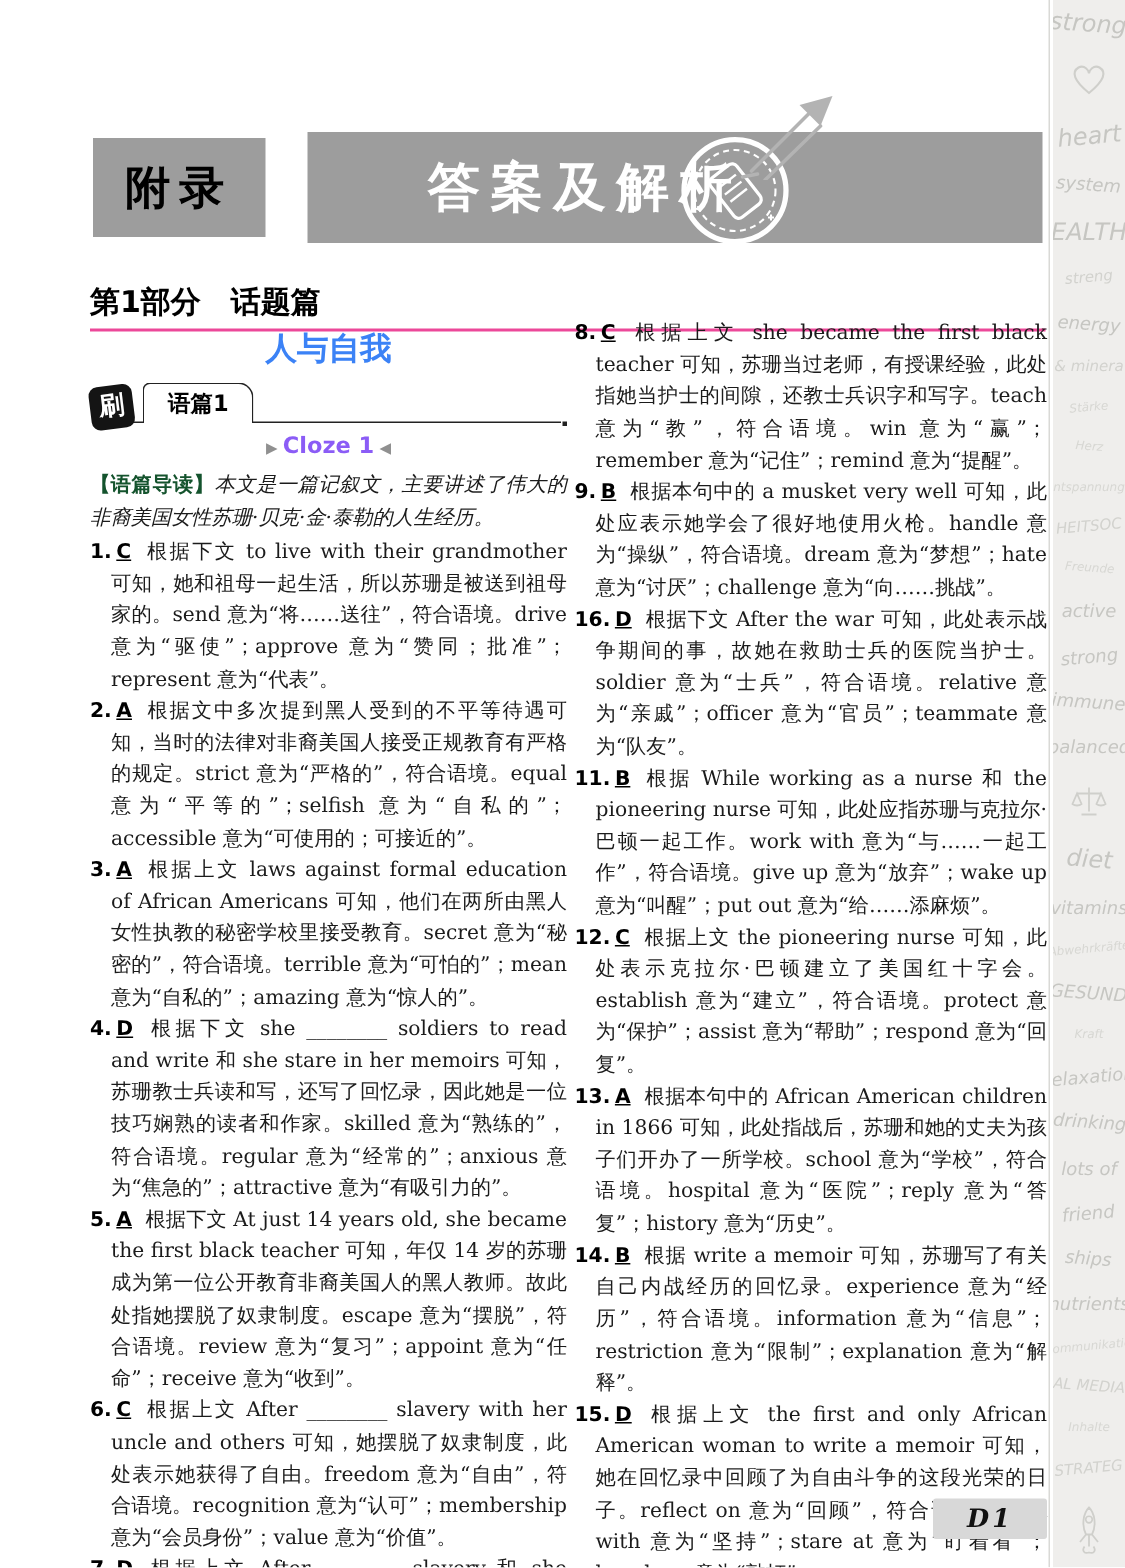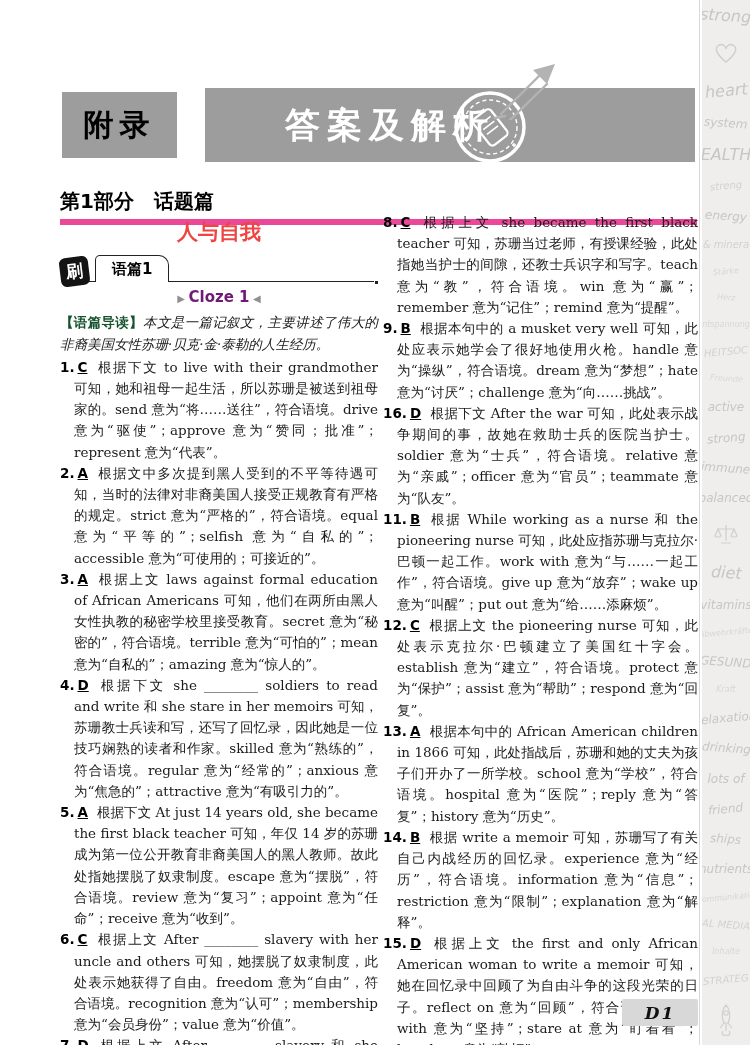--- a/index.html
+++ b/index.html
@@ -9,45 +9,45 @@
   
   .appendix-box{position:absolute;left:62px;top:92px;width:115px;height:66px;background:#9d9d9d;
         display:flex;align-items:center;justify-content:center;}
   .appendix-box span{color:#000000;font-size:30px;font-weight:bold;letter-spacing:6px;
         font-family:"DejaVu Sans","Liberation Sans",sans-serif;}
   .title-bar{position:absolute;left:205px;top:88px;width:490px;height:74px;background:#9d9d9d;}
   .title-bar .t{position:absolute;left:80px;top:50%;transform:translateY(-50%);color:#fff;
         font-size:35px;font-weight:bold;letter-spacing:7px;font-family:"DejaVu Serif",serif;}
   .stamp-svg{position:absolute;left:415px;top:50px;}
 
-  .part-heading{position:absolute;left:60px;top:188px;width:637px;border-bottom:6px solid #ec4899;
+  .part-heading{position:absolute;left:60px;top:188px;width:637px;border-bottom:2px solid #ec4899;
         padding-bottom:4px;font-family:"DejaVu Sans","Liberation Sans",sans-serif;
         font-weight:bold;font-size:20px;color:#000;}
 
   
   .col{position:absolute;font-size:13.5px;line-height:21.2px;text-align:justify;}
   .col-left{left:60px;top:220px;width:318px;}
   .col-right{left:383px;top:212px;width:315px;}
 
   .unit-title{text-align:center;font-family:"DejaVu Sans",sans-serif;font-weight:bold;
-        font-size:21px;color:#ef4444;margin:2px 0 8px;}
+        font-size:21px;color:#3b82f6;margin:2px 0 8px;}
 
   
   .badge-row{position:relative;height:32px;margin:2px 0 4px;}
   .badge-row .rule{position:absolute;left:4px;right:4px;bottom:1px;border-bottom:1.5px solid #222;}
   .badge-row .dot{position:absolute;right:0;bottom:-1px;width:3px;height:3px;background:#222;}
   .brush{position:absolute;left:0;bottom:-3px;width:29px;height:29px;background:#141414;
         border-radius:6px;transform:rotate(-7deg);color:#fff;font-weight:bold;text-align:center;
         line-height:29px;font-size:17px;font-family:"DejaVu Sans",sans-serif;}
   .tab{position:absolute;left:35px;bottom:1px;height:26px;border:1.5px solid #222;border-bottom:none;
         border-radius:5px 10px 0 0;background:#fff;font-weight:bold;font-size:15px;line-height:26px;
         padding:0 16px;font-family:"DejaVu Sans",sans-serif;color:#000;}
 
   .cloze-title{text-align:center;font-family:"DejaVu Sans",sans-serif;font-weight:bold;
-        font-size:15px;color:#701a75;margin:4px 0 3px;}
+        font-size:15px;color:#8b5cf6;margin:4px 0 3px;}
   .cloze-title::before{content:"▶ ";color:#909090;font-size:10px;}
   .cloze-title::after{content:" ◀";color:#909090;font-size:10px;}
 
   .intro{margin:0 0 2px;}
   .intro .intro-label{font-weight:bold;font-style:normal;font-family:"DejaVu Sans",sans-serif;
         font-size:13.5px;color:#14532d;}
   .intro .intro-text{font-style:italic;}
 
   .answer{padding-left:14px;text-indent:-14px;}
   .answer .anum{font-weight:bold;font-family:"DejaVu Sans",sans-serif;color:#000;}

